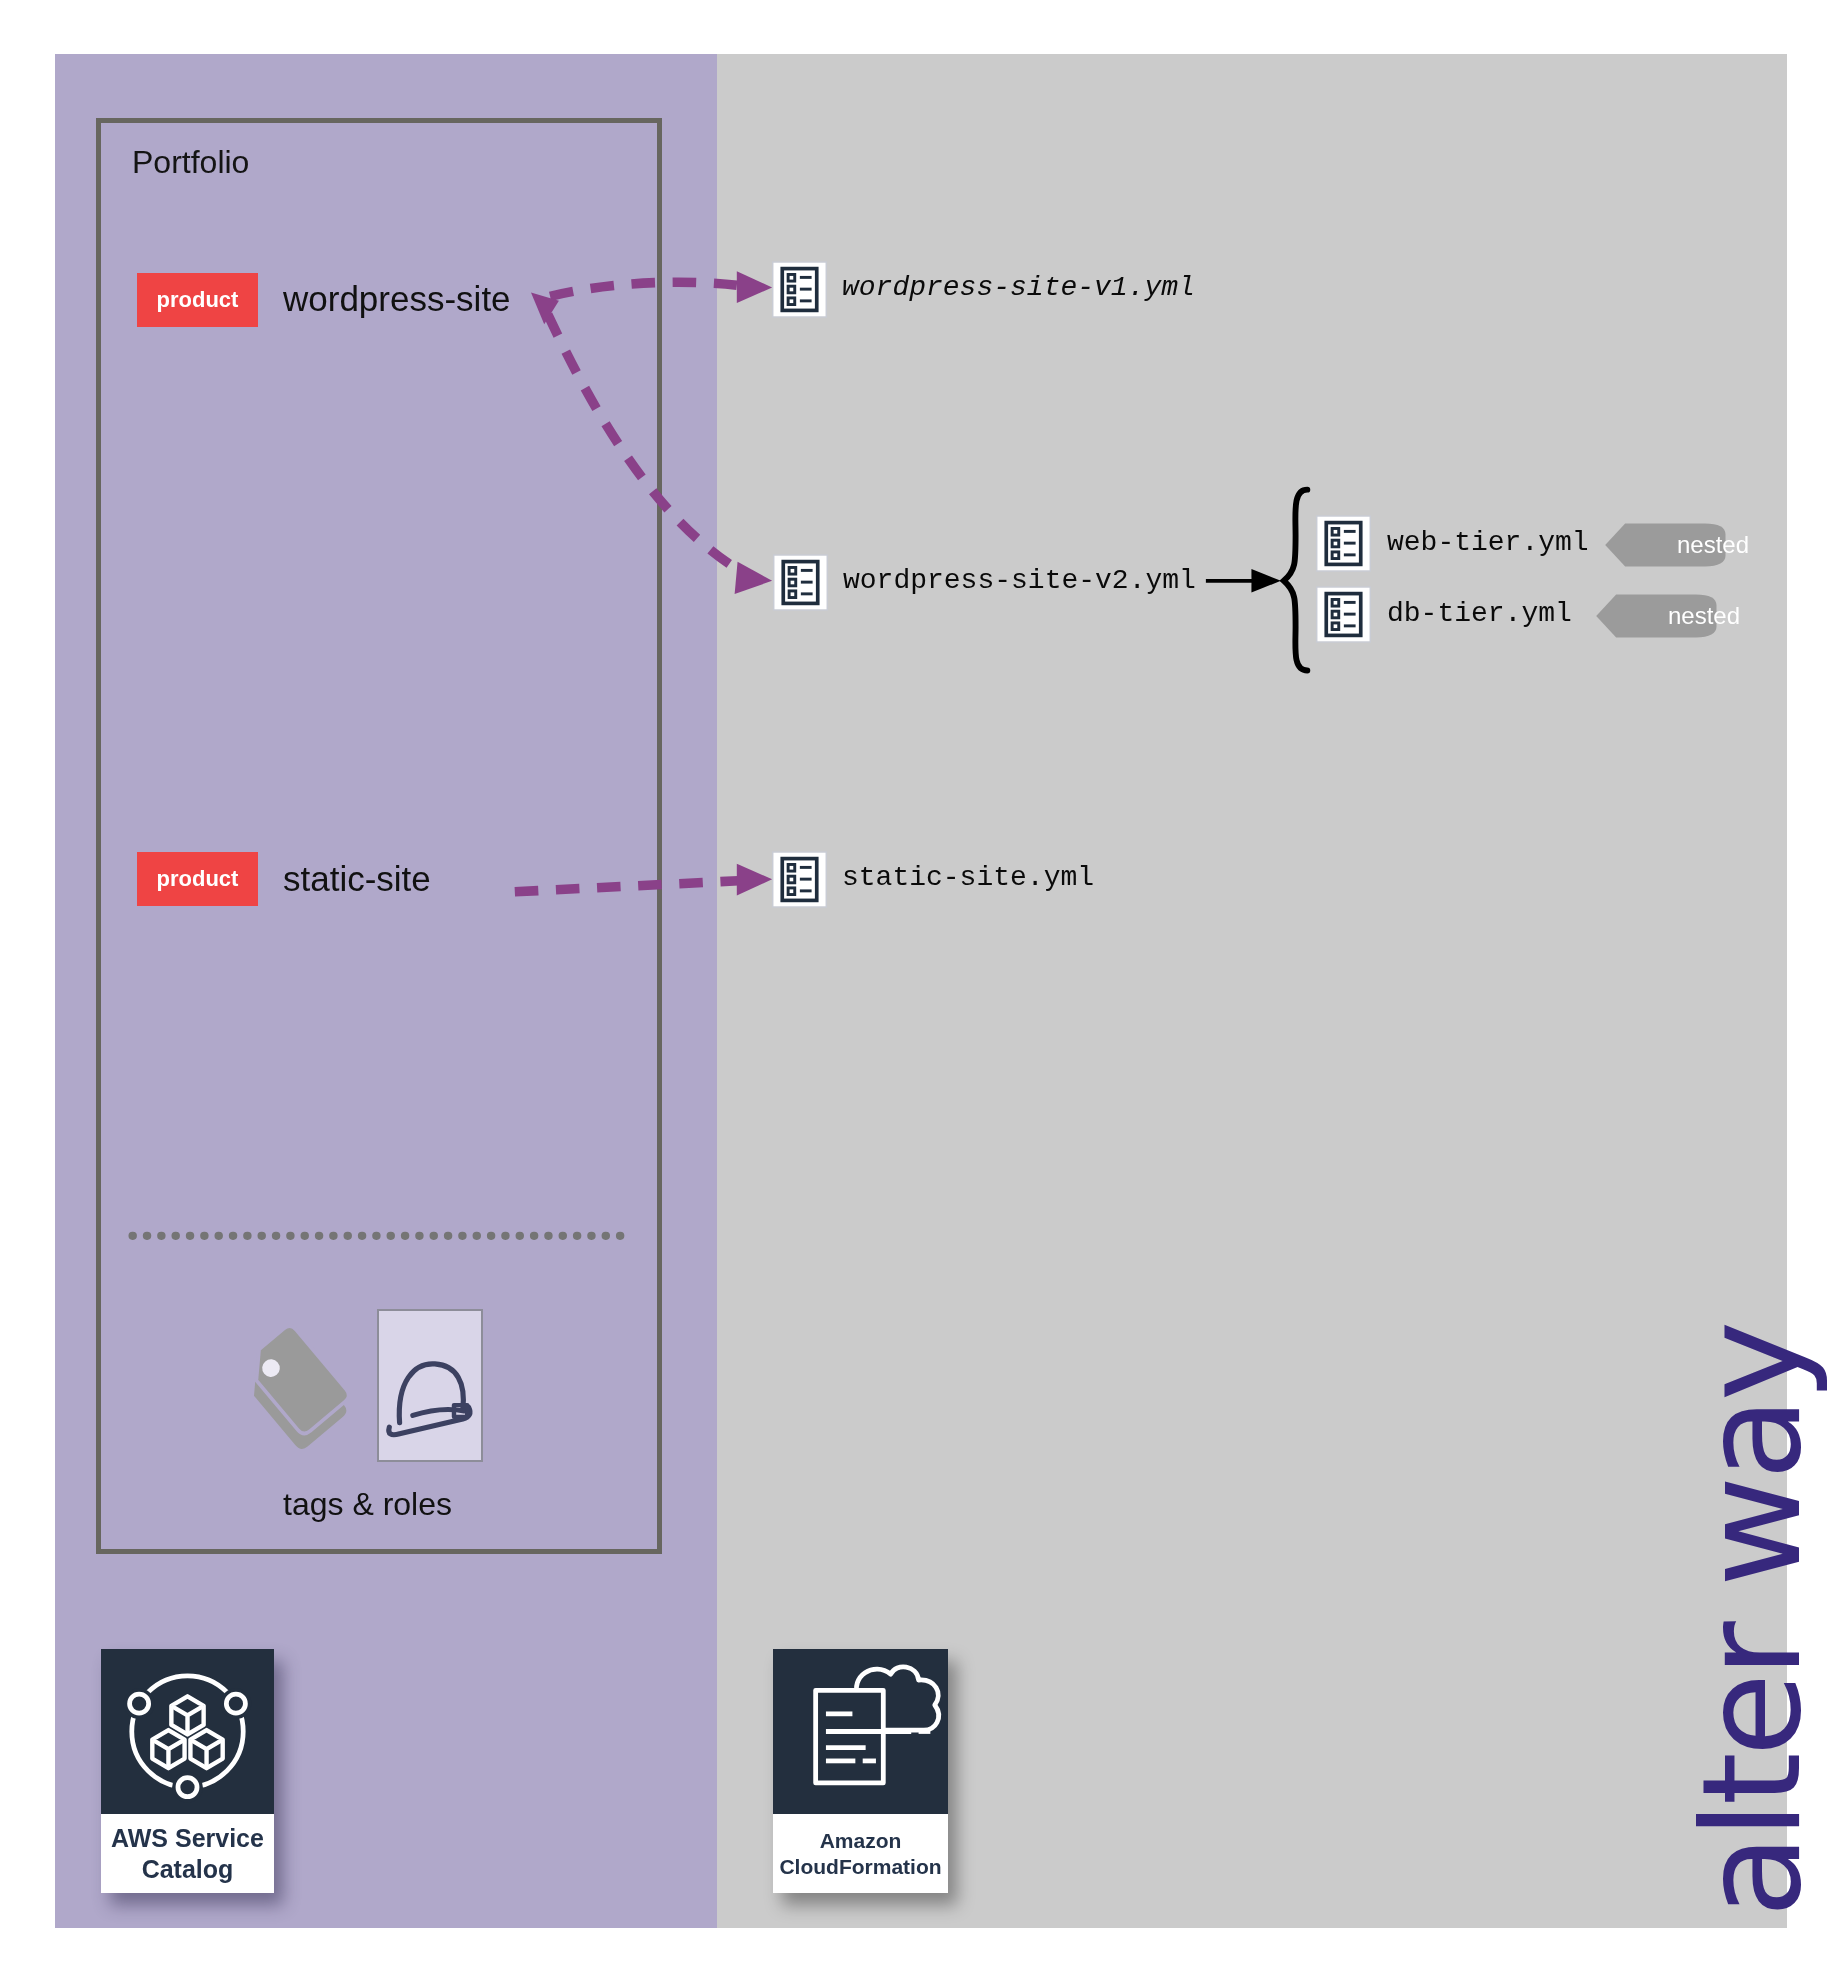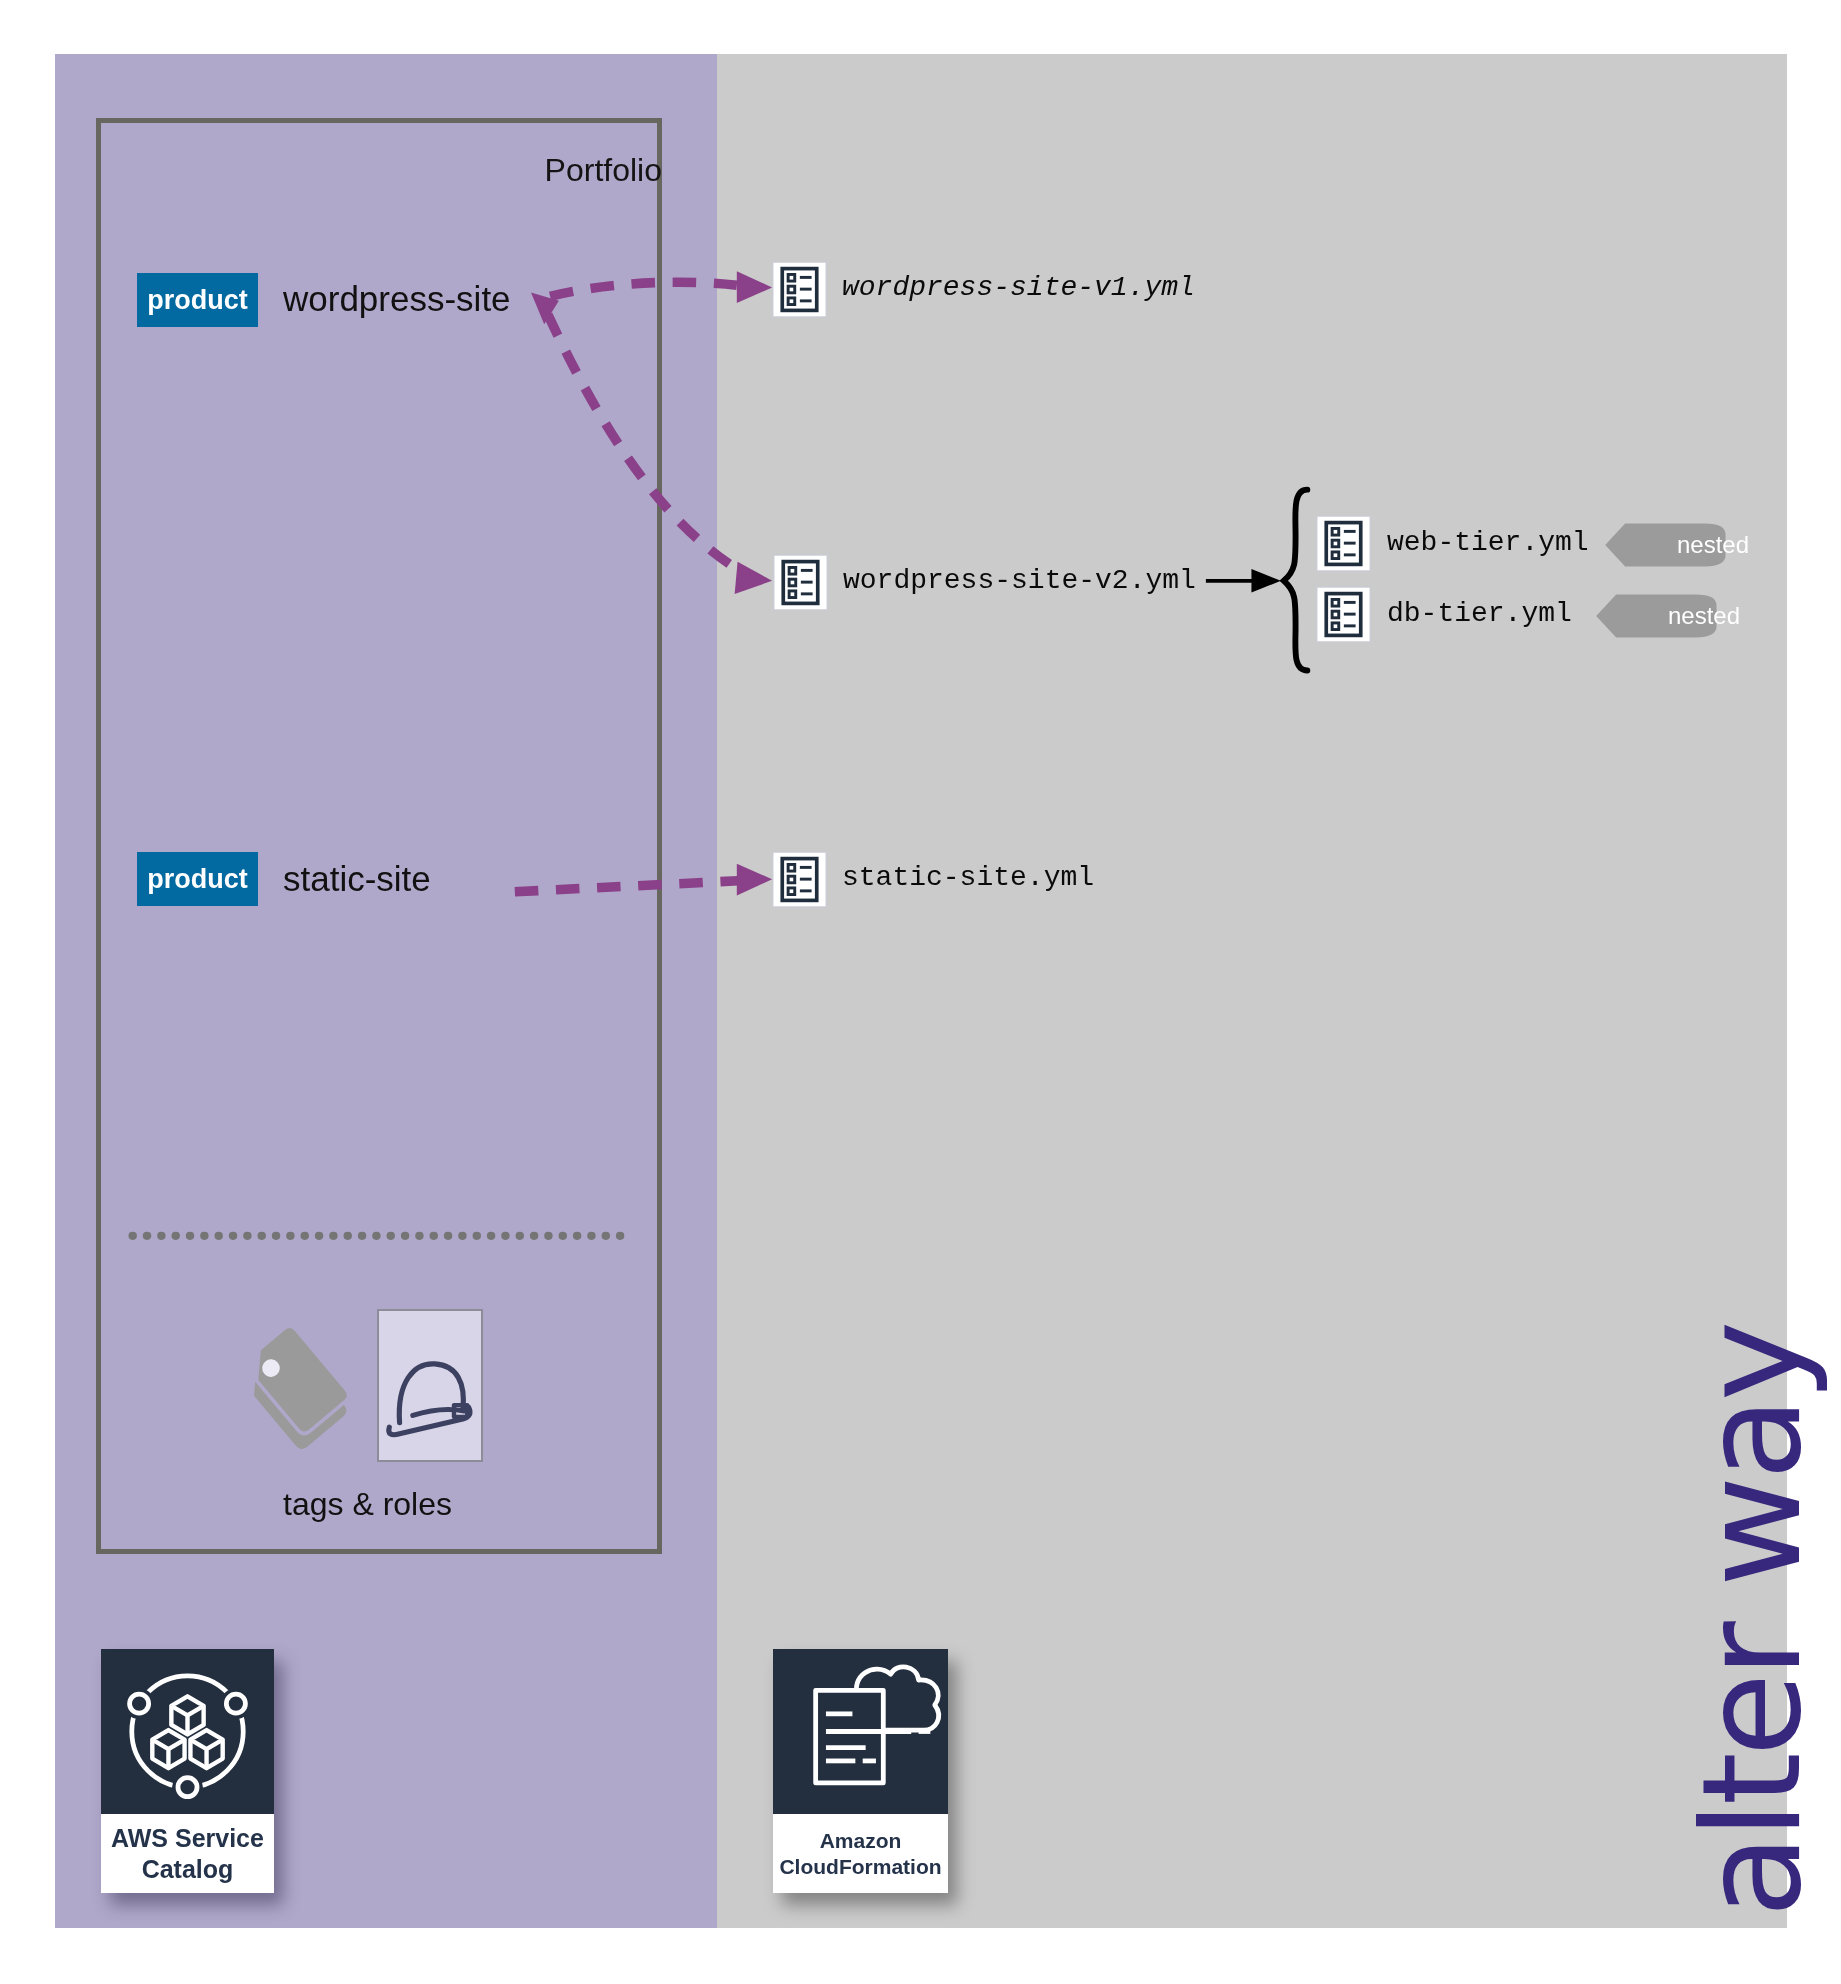--- a/index.html
+++ b/index.html
@@ -2,22 +2,22 @@
 <html style="font-size:11.8px"><head>
 <meta charset="utf-8">
 <style>
   html,body{margin:0;padding:0;background:#ffffff;}
   #canvas{position:relative;width:1842px;height:1985px;background:#ffffff;overflow:hidden;
           font-family:"Liberation Sans",sans-serif;}
   .abs{position:absolute;}
   #panel-purple{left:55px;top:54px;width:662px;height:1874px;background:#b0a8ca;}
   #panel-gray{left:717px;top:54px;width:1070px;height:1874px;background:#cbcbcb;}
   #portfolio-box{left:96px;top:118px;width:566px;height:1436px;border:5.1px solid #67665f;box-sizing:border-box;}
-  #portfolio-label{left:96px;top:152px;width:566px;text-align:right;font-size:32px;color:#141414;}
-  .product-badge{background:#0369a1;color:#ffffff;font-weight:bold;font-size:27px;
+  #portfolio-label{left:96px;top:144px;width:566px;text-align:left;font-size:32px;color:#141414;padding-left:36px;}
+  .product-badge{background:#ef4444;color:#ffffff;font-weight:bold;font-size:22px;
                  display:flex;align-items:center;justify-content:center;}
   .product-name{font-size:35px;color:#111111;white-space:nowrap;}
   .mono-label{font-family:"Liberation Mono",monospace;font-size:28px;color:#0a0a0a;white-space:nowrap;}
   .file-icon{width:55px;height:57px;}
   .nested-badge{width:124px;height:46px;}
   .nested-badge span{position:absolute;left:19px;top:0;width:104px;height:46px;display:flex;
                      align-items:center;justify-content:center;color:#ffffff;font-size:24px;margin-left:39px;}
   #tags-roles-label{left:191px;top:1486px;width:353px;text-align:center;font-size:32px;color:#111111;}
   .logo-card{background:#ffffff;box-shadow:8.8px 11.8px 16px rgba(40,35,70,0.45);}
   .logo-icon{width:100%;height:165px;background:#232f3e;}

